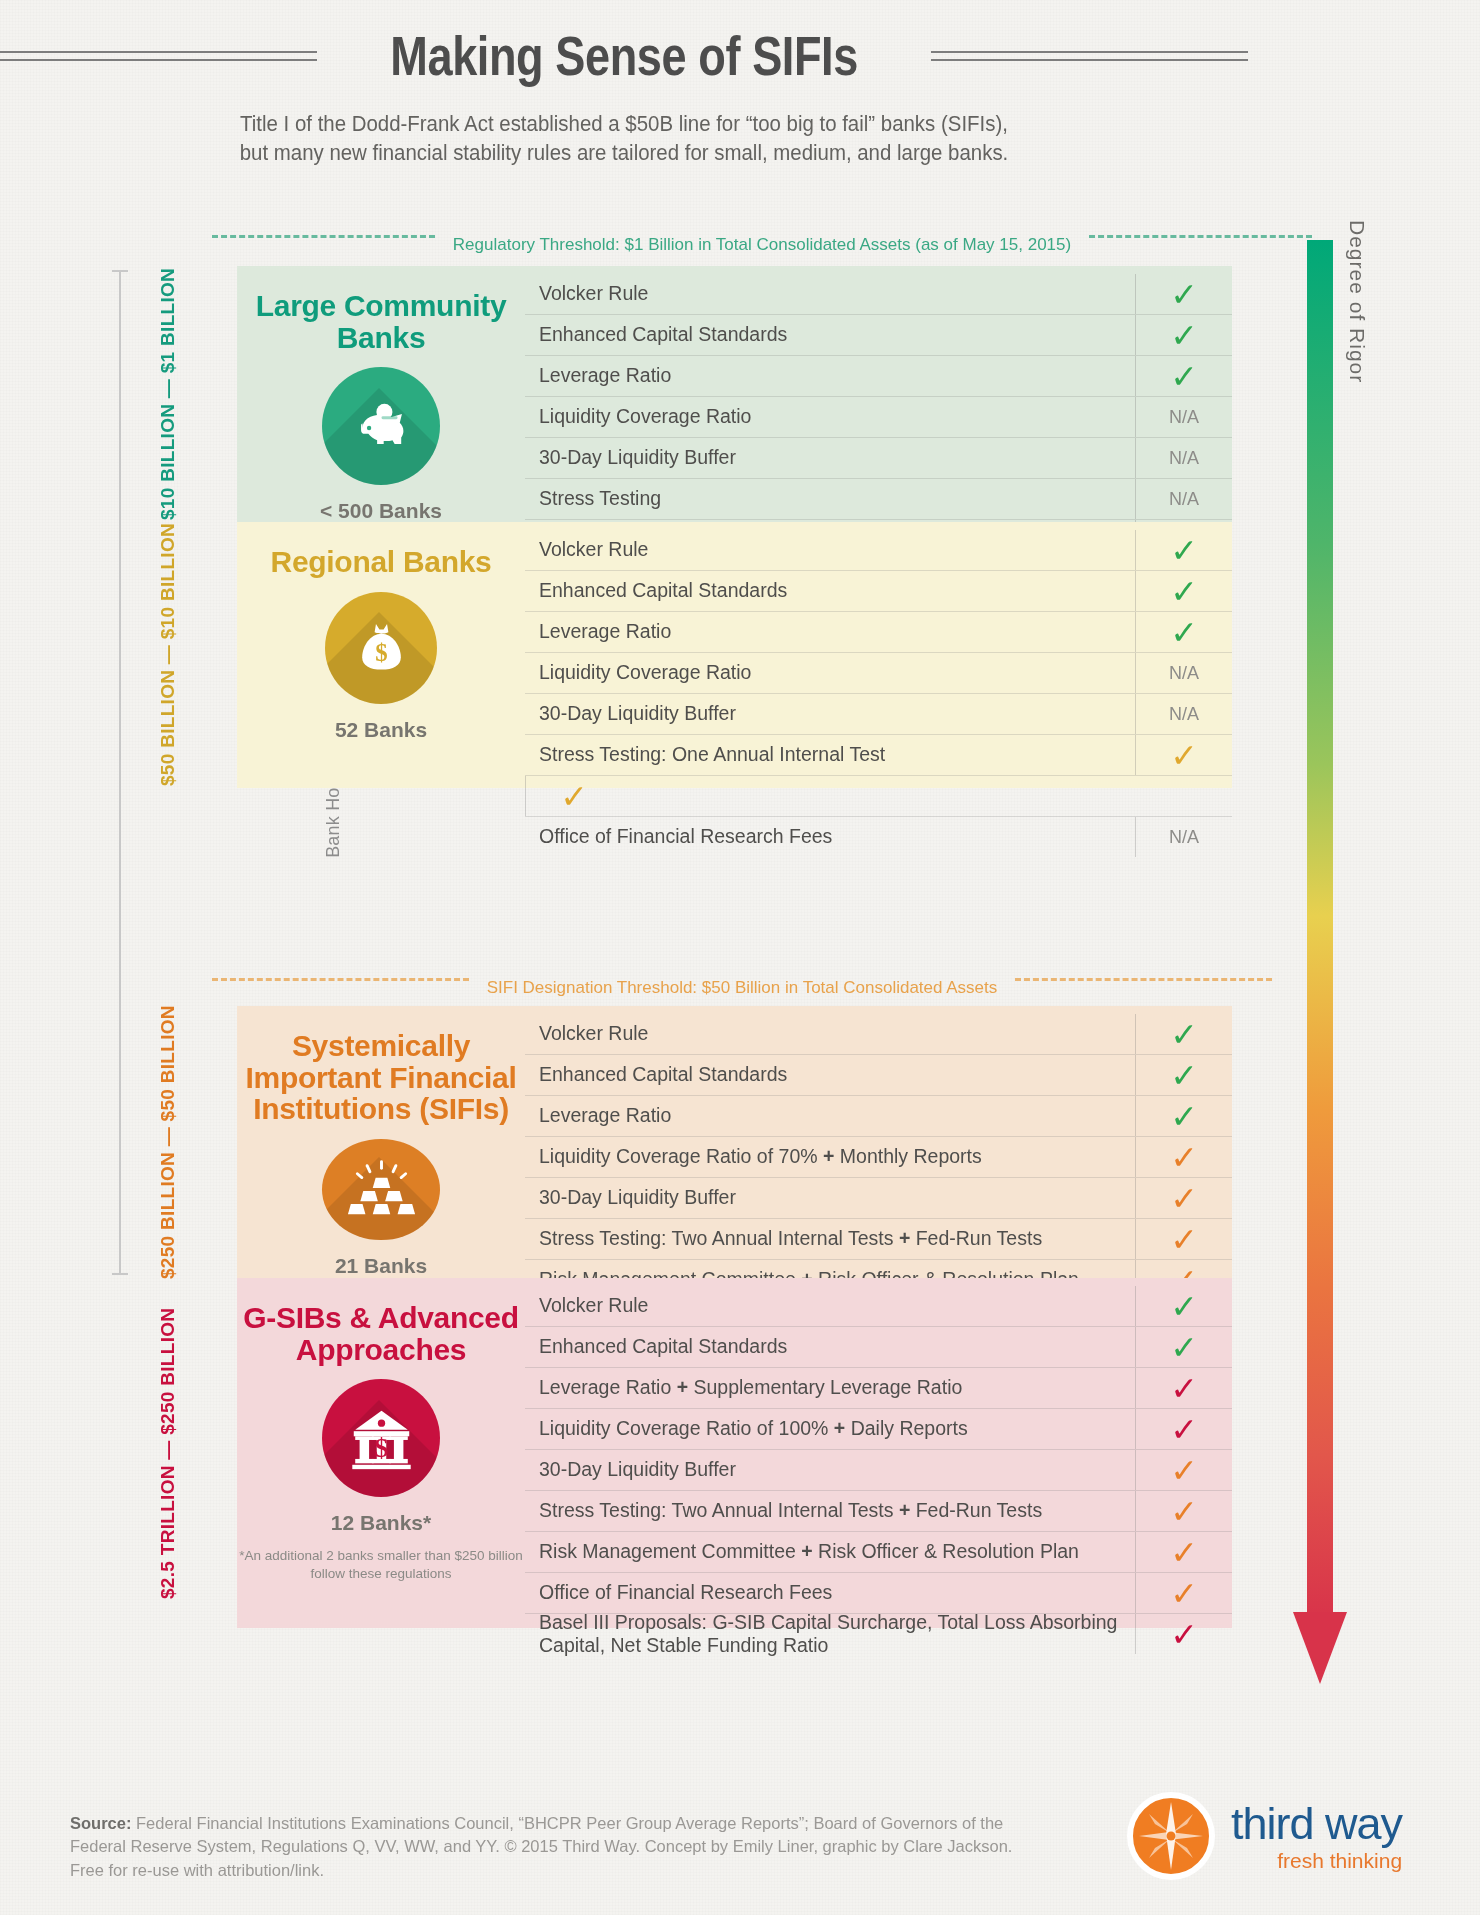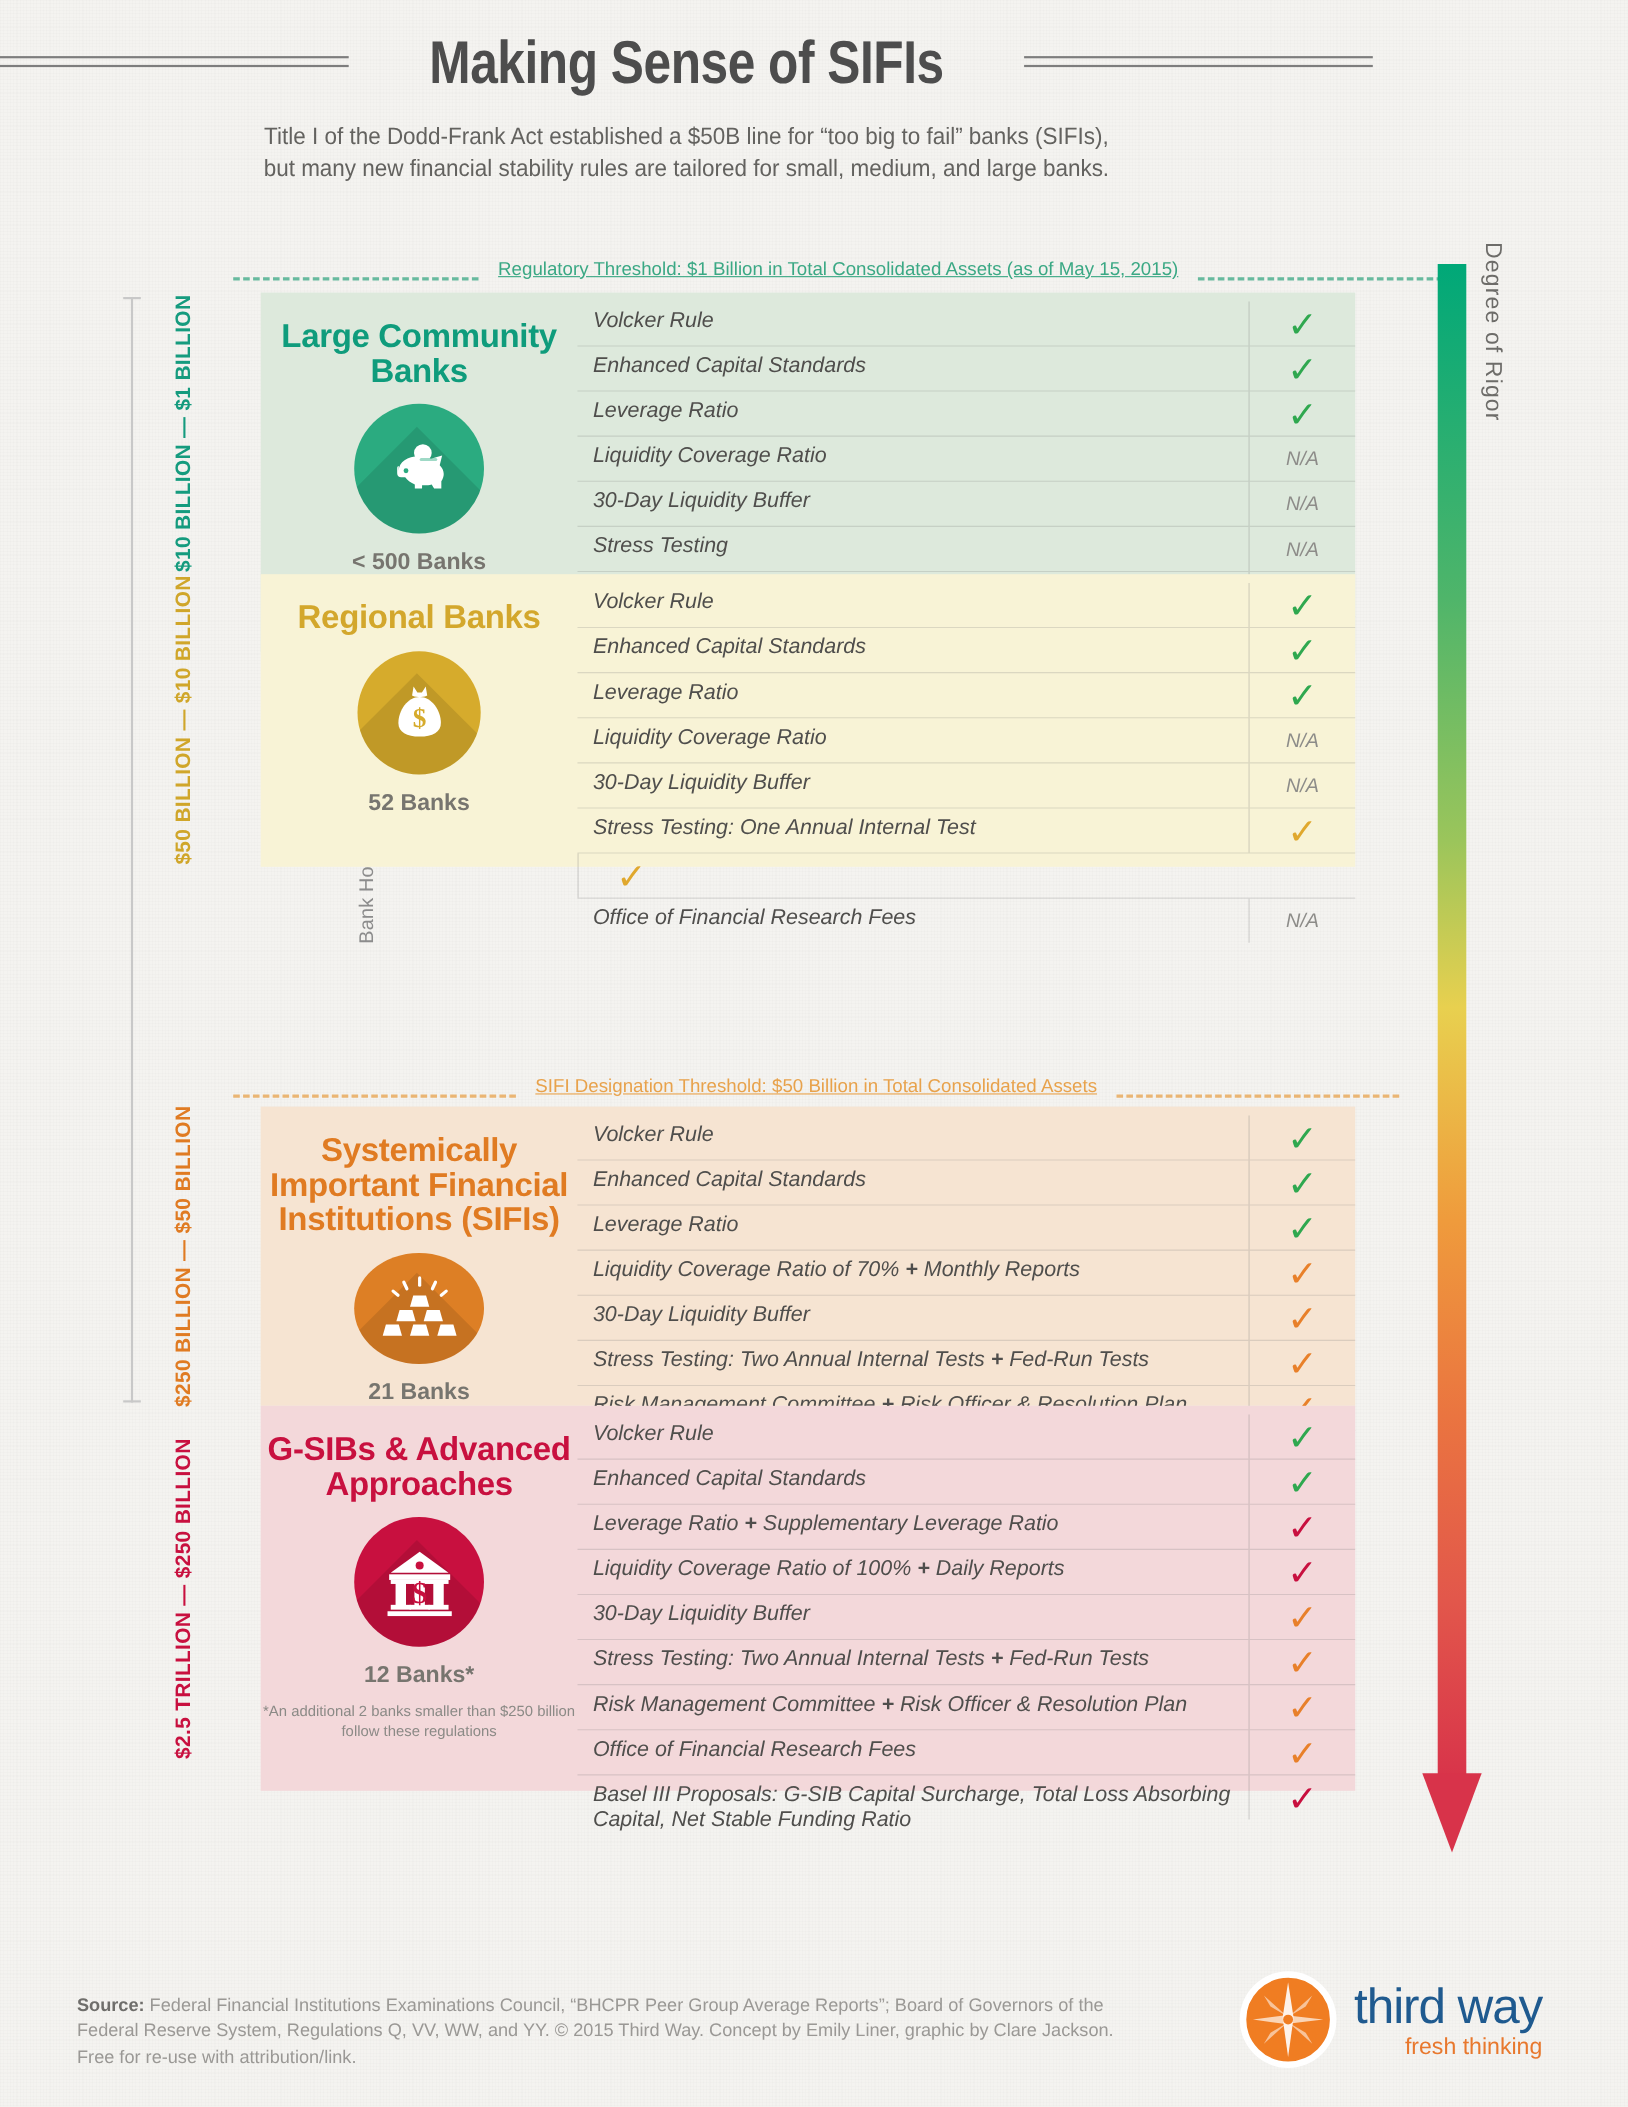--- a/index.html
+++ b/index.html
@@ -29,22 +29,22 @@
     font-family:"Liberation Sans Narrow","Liberation Sans",sans-serif;
     transform:scaleX(0.82);
   }
   .subtitle{
     margin-top:22px;font-size:21.5px;color:#63625f;line-height:1.35;
     transform:scaleX(0.95);
   }
 
   
   .threshold{
-    position:absolute;display:flex;align-items:flex-end;gap:18px;
-    font-size:17px;white-space:nowrap;text-decoration:underline;
+    position:absolute;display:flex;align-items:flex-start;gap:18px;
+    font-size:17px;white-space:nowrap;
   }
   .dash{flex:1;height:0;border-top:3px dashed currentColor;opacity:.75;}
   .th1{left:212px;width:1100px;top:235px;color:#3aa884;}
   .th2{left:212px;width:1060px;top:978px;color:#e8a24b;}
 
   
   .axis-label{
     position:absolute;left:96px;top:610px;
     transform:rotate(-90deg);transform-origin:center;
     font-size:18px;color:#8c8c8c;white-space:nowrap;
@@ -93,24 +93,23 @@
   .bank-count{
     margin-top:14px;font-weight:bold;font-size:21px;color:#77756f;
     font-family:"Liberation Sans Narrow","Liberation Sans",sans-serif;
   }
   .footnote{
     margin-top:12px;font-size:13.5px;color:#8b8a86;text-align:center;line-height:1.32;
   }
 
   .panel-right{flex:1;display:flex;flex-direction:column;padding:8px 0 8px 0;}
   .row{
-    display:flex;align-items:flex-start;flex:1;
+    display:flex;align-items:center;flex:1;
     border-bottom:1px solid rgba(120,120,120,.22);
     min-height:40px;
-    font-style:italic;
   }
   .row:last-child{border-bottom:none;}
   .row-label{
     flex:1;padding:6px 10px 6px 14px;font-size:19.5px;color:#4f4e4c;
     line-height:1.2;
   }
   .row-label b{font-weight:bold;}
   .row-mark{
     width:96px;flex:0 0 96px;text-align:center;
     border-left:1px solid rgba(120,120,120,.30);

